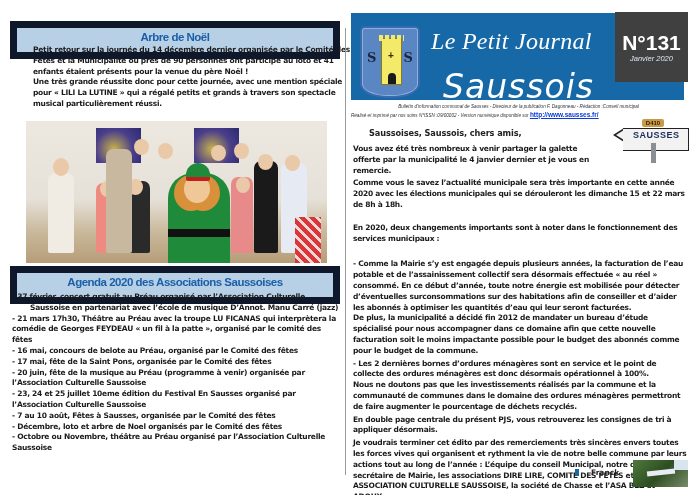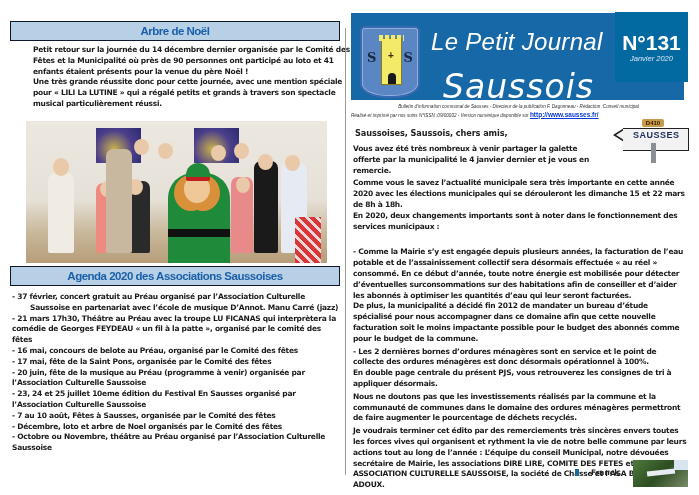--- a/index.html
+++ b/index.html
@@ -4,22 +4,22 @@
 <style>
   * { box-sizing: border-box; margin: 0; padding: 0; }
   html, body { width: 699px; height: 495px; background: #ffffff; overflow: hidden; }
   body { position: relative; font-family: "Liberation Sans", sans-serif; color: #111; }
 
   .col-left { position: absolute; left: 0; top: 0; width: 345px; height: 495px; }
   .col-right { position: absolute; left: 349px; top: 0; width: 350px; height: 495px; }
   .divider { position: absolute; left: 345px; top: 28px; width: 1px; height: 447px; background: #9a9a9a; }
 
   .section-head {
-    position: absolute; left: 10px; width: 330px; height: 20px;
-    background: #b8d0e6; border: 1px solid #0f172a;
+    position: absolute; left: 10px; width: 330px; height: 38px;
+    background: #b8d0e6; border: 7px solid #0f172a;
     text-align: center; font-size: 11.5px; font-weight: bold; color: #1a5fa8;
     line-height: 18px; letter-spacing: -0.5px;
   }
   .sh1 { top: 21px; }
   .sh2 { top: 266px; }
 
   .txt { font-family: "DejaVu Sans", sans-serif; font-size: 7.5px; line-height: 10.8px; color: #1a1a1a; font-weight: bold; letter-spacing: -0.25px; }
   .intro { position: absolute; left: 33px; top: 45px; width: 325px; }
 
   .photo {
@@ -43,39 +43,39 @@
   
   .banner { position: absolute; left: 2px; top: 13px; width: 333px; height: 87px; background: #1768a6; }
   .crest { position: absolute; left: 11px; top: 15px; width: 56px; height: 68px; background: #5b86c4; border: 1px solid #8fb0dc; border-radius: 3px 3px 26px 26px / 3px 3px 12px 12px; box-shadow: 0 0 0 2px #3a6ab0; }
   .crest .s { position: absolute; top: 21px; font-family: "DejaVu Serif", serif; font-weight: bold; font-size: 13px; color: #1a2740; }
   .crest .s1 { left: 4px; } .crest .s2 { right: 4px; }
   .tower { position: absolute; left: 18px; top: 9px; width: 21px; height: 47px; background: #f3ea6a; border: 1px solid #8a7a1a; }
   .tower:before { content: ""; position: absolute; left: -3px; top: -4px; width: 25px; height: 6px; background: repeating-linear-gradient(90deg, #f3ea6a 0 4px, transparent 4px 6px); }
   .tower .door { position: absolute; left: 6px; bottom: 0; width: 8px; height: 11px; background: #1a1a1a; border-radius: 4px 4px 0 0; }
   .tower .cross { position: absolute; left: 6px; top: 12px; font-size: 10px; font-weight: bold; color: #3a2a10; line-height: 10px; }
 
-  .title1 { position: absolute; left: 80px; top: 15px; width: 200px; font-family: Liberation Sans, sans-serif; font-style: italic; font-size: 24px; color: #ffffff; letter-spacing: 0.3px; }
+  .title1 { position: absolute; left: 80px; top: 15px; width: 200px; font-family: Liberation Serif, serif; font-style: italic; font-size: 24px; color: #ffffff; letter-spacing: 0.3px; }
   .title2 { position: absolute; left: 92px; top: 56px; width: 200px; font-family: "DejaVu Sans", sans-serif; font-style: italic; font-size: 33px; color: #ffffff; letter-spacing: 1px; line-height: 36px; }
 
-  .issue { position: absolute; left: 266px; top: 12px; width: 73px; height: 70px; background: #0369a1; text-align: center; }
+  .issue { position: absolute; left: 266px; top: 12px; width: 73px; height: 70px; background: #404040; text-align: center; }
   .issue .num { display: block; margin-top: 20px; font-family: "Liberation Sans", sans-serif; font-weight: bold; font-size: 21px; color: #ffffff; line-height: 22px; }
   .issue .date { display: block; font-family: "Liberation Sans", sans-serif; font-style: italic; font-size: 7.5px; color: #dde9f5; }
 
   .credits { position: absolute; left: 2px; top: 103px; width: 335px; font-family: "Liberation Sans", sans-serif; font-style: italic; font-size: 4.6px; color: #333; line-height: 7.5px; }
   .credits .l1 { display: block; text-align: center; }
   .credits a { font-style: normal; font-weight: bold; font-size: 6.5px; color: #0a3ad8; text-decoration: underline; }
 
   .sign { position: absolute; left: 262px; top: 115px; width: 80px; height: 60px; }
   .sign .d410 { position: absolute; left: 31px; top: 4px; width: 22px; height: 8px; background: #c79a4a; color: #3a2000; font-size: 6px; font-weight: bold; text-align: center; line-height: 8px; border-radius: 2px; }
   .sign .board { position: absolute; left: 12px; top: 13px; width: 66px; height: 23px; background: #f2f2f2; border: 1.5px solid #222; border-left: none; color: #1c2c5a; font-size: 9px; font-weight: bold; line-height: 12px; padding-left: 10px; letter-spacing: 0.5px; }
   .sign .arrow { position: absolute; left: 2px; top: 13px; width: 0; height: 0; border-top: 7.5px solid transparent; border-bottom: 7.5px solid transparent; border-right: 11px solid #222; }
   .sign .arrow-in { position: absolute; left: 5px; top: 15px; width: 0; height: 0; border-top: 5.5px solid transparent; border-bottom: 5.5px solid transparent; border-right: 8px solid #f2f2f2; }
   .sign .pole { position: absolute; left: 40px; top: 28px; width: 5px; height: 20px; background: #8a8f94; }
 
-  .greet { position: absolute; left: 6px; top: 128px; font-family: "DejaVu Sans", sans-serif; font-size: 8.2px; color: #222; font-weight: bold; letter-spacing: -0.1px; }
+  .greet { position: absolute; left: 20px; top: 128px; font-family: "DejaVu Sans", sans-serif; font-size: 8.2px; color: #222; font-weight: bold; letter-spacing: -0.1px; }
   .body-r { position: absolute; left: 4px; top: 144px; width: 335px; }
   .body-r p { margin-bottom: 2px; }
   .narrow { width: 250px; }
 
   .sig { position: absolute; left: 242px; top: 468px; font-family: "DejaVu Sans", sans-serif; font-weight: bold; font-size: 7.5px; color: #222; }
   .sig-mark { position: absolute; left: 226px; top: 469px; width: 4px; height: 7px; background: #1b6a9a; }
   .thumb { position: absolute; left: 284px; top: 460px; width: 55px; height: 27px; background: linear-gradient(135deg, #4f7a3a 0%, #2d4d22 50%, #7a8c6a 100%); overflow: hidden; }
   .thumb .ban { position: absolute; left: 14px; top: 10px; width: 28px; height: 5px; background: #e8ecf2; transform: rotate(-6deg); }
   .thumb .sky { position: absolute; right: 0; top: 0; width: 14px; height: 10px; background: #d8e4ee; }
 </style>
@@ -163,27 +163,27 @@
     <div class="arrow"></div>
     <div class="arrow-in"></div>
     <div class="board">SAUSSES</div>
     <div class="pole"></div>
   </div>
 
   <div class="greet">Saussoises, Saussois, chers amis,</div>
 
   <div class="body-r txt">
     <p class="narrow">Vous avez été très nombreux à venir partager la galette offerte par  la municipalité le 4 janvier dernier et je vous en remercie.</p>
-    <p style="margin-bottom:0">Comme vous le savez l’actualité municipale sera très importante en cette année 2020 avec les élections municipales qui se dérouleront les dimanche 15 et 22 mars de 8h à 18h.</p>
+    <p style="margin-bottom:12px">Comme vous le savez l’actualité municipale sera très importante en cette année 2020 avec les élections municipales qui se dérouleront les dimanche 15 et 22 mars de 8h à 18h.</p>
     <p style="margin-bottom:15px">En 2020, deux changements importants sont à noter dans le fonctionnement des services municipaux :</p>
     <p style="margin-bottom:0">- Comme la Mairie s’y est engagée depuis plusieurs années, la facturation de l’eau potable et de l’assainissement collectif sera désormais effectuée « au réel » consommé. En ce début d’année, toute notre énergie est mobilisée pour détecter d’éventuelles surconsommations sur des habitations afin de conseiller et d’aider les abonnés à optimiser les quantités d’eau qui leur seront facturées.</p>
     <p>De plus, la municipalité a décidé fin 2012 de mandater un bureau d’étude spécialisé pour nous accompagner dans ce domaine afin que cette nouvelle facturation soit le moins impactante possible pour le budget des abonnés comme pour le budget de la commune.</p>
     <p style="margin-bottom:0">- Les 2 dernières bornes d’ordures ménagères sont en service et le point de collecte des ordures ménagères est donc désormais opérationnel à 100%.</p>
+    <p>Nous ne doutons pas que les investissements réalisés par la commune et la communauté de communes dans le domaine des ordures ménagères permettront de faire augmenter le pourcentage de déchets recyclés.</p>
     <p>En double page centrale du présent PJS, vous retrouverez les consignes de tri à appliquer désormais.</p>
-    <p>Nous ne doutons pas que les investissements réalisés par la commune et la communauté de communes dans le domaine des ordures ménagères permettront de faire augmenter le pourcentage de déchets recyclés.</p>
     <p>Je voudrais terminer cet édito par des remerciements très sincères envers toutes les forces vives qui organisent et rythment  la vie de notre belle commune par leurs actions tout au long de l’année : L’équipe du conseil Municipal,  notre dévouées secrétaire de Mairie, les associations DIRE LIRE, COMITE DES FETES et ASSOCIATION CULTURELLE SAUSSOISE, la société de Chasse et l’ASA BEZ et ADOUX.</p>
 
   </div>
 
   <div class="sig-mark"></div>
   <div class="sig">Franck</div>
   <div class="thumb">
     <div class="sky"></div>
     <div class="ban"></div>
   </div>

